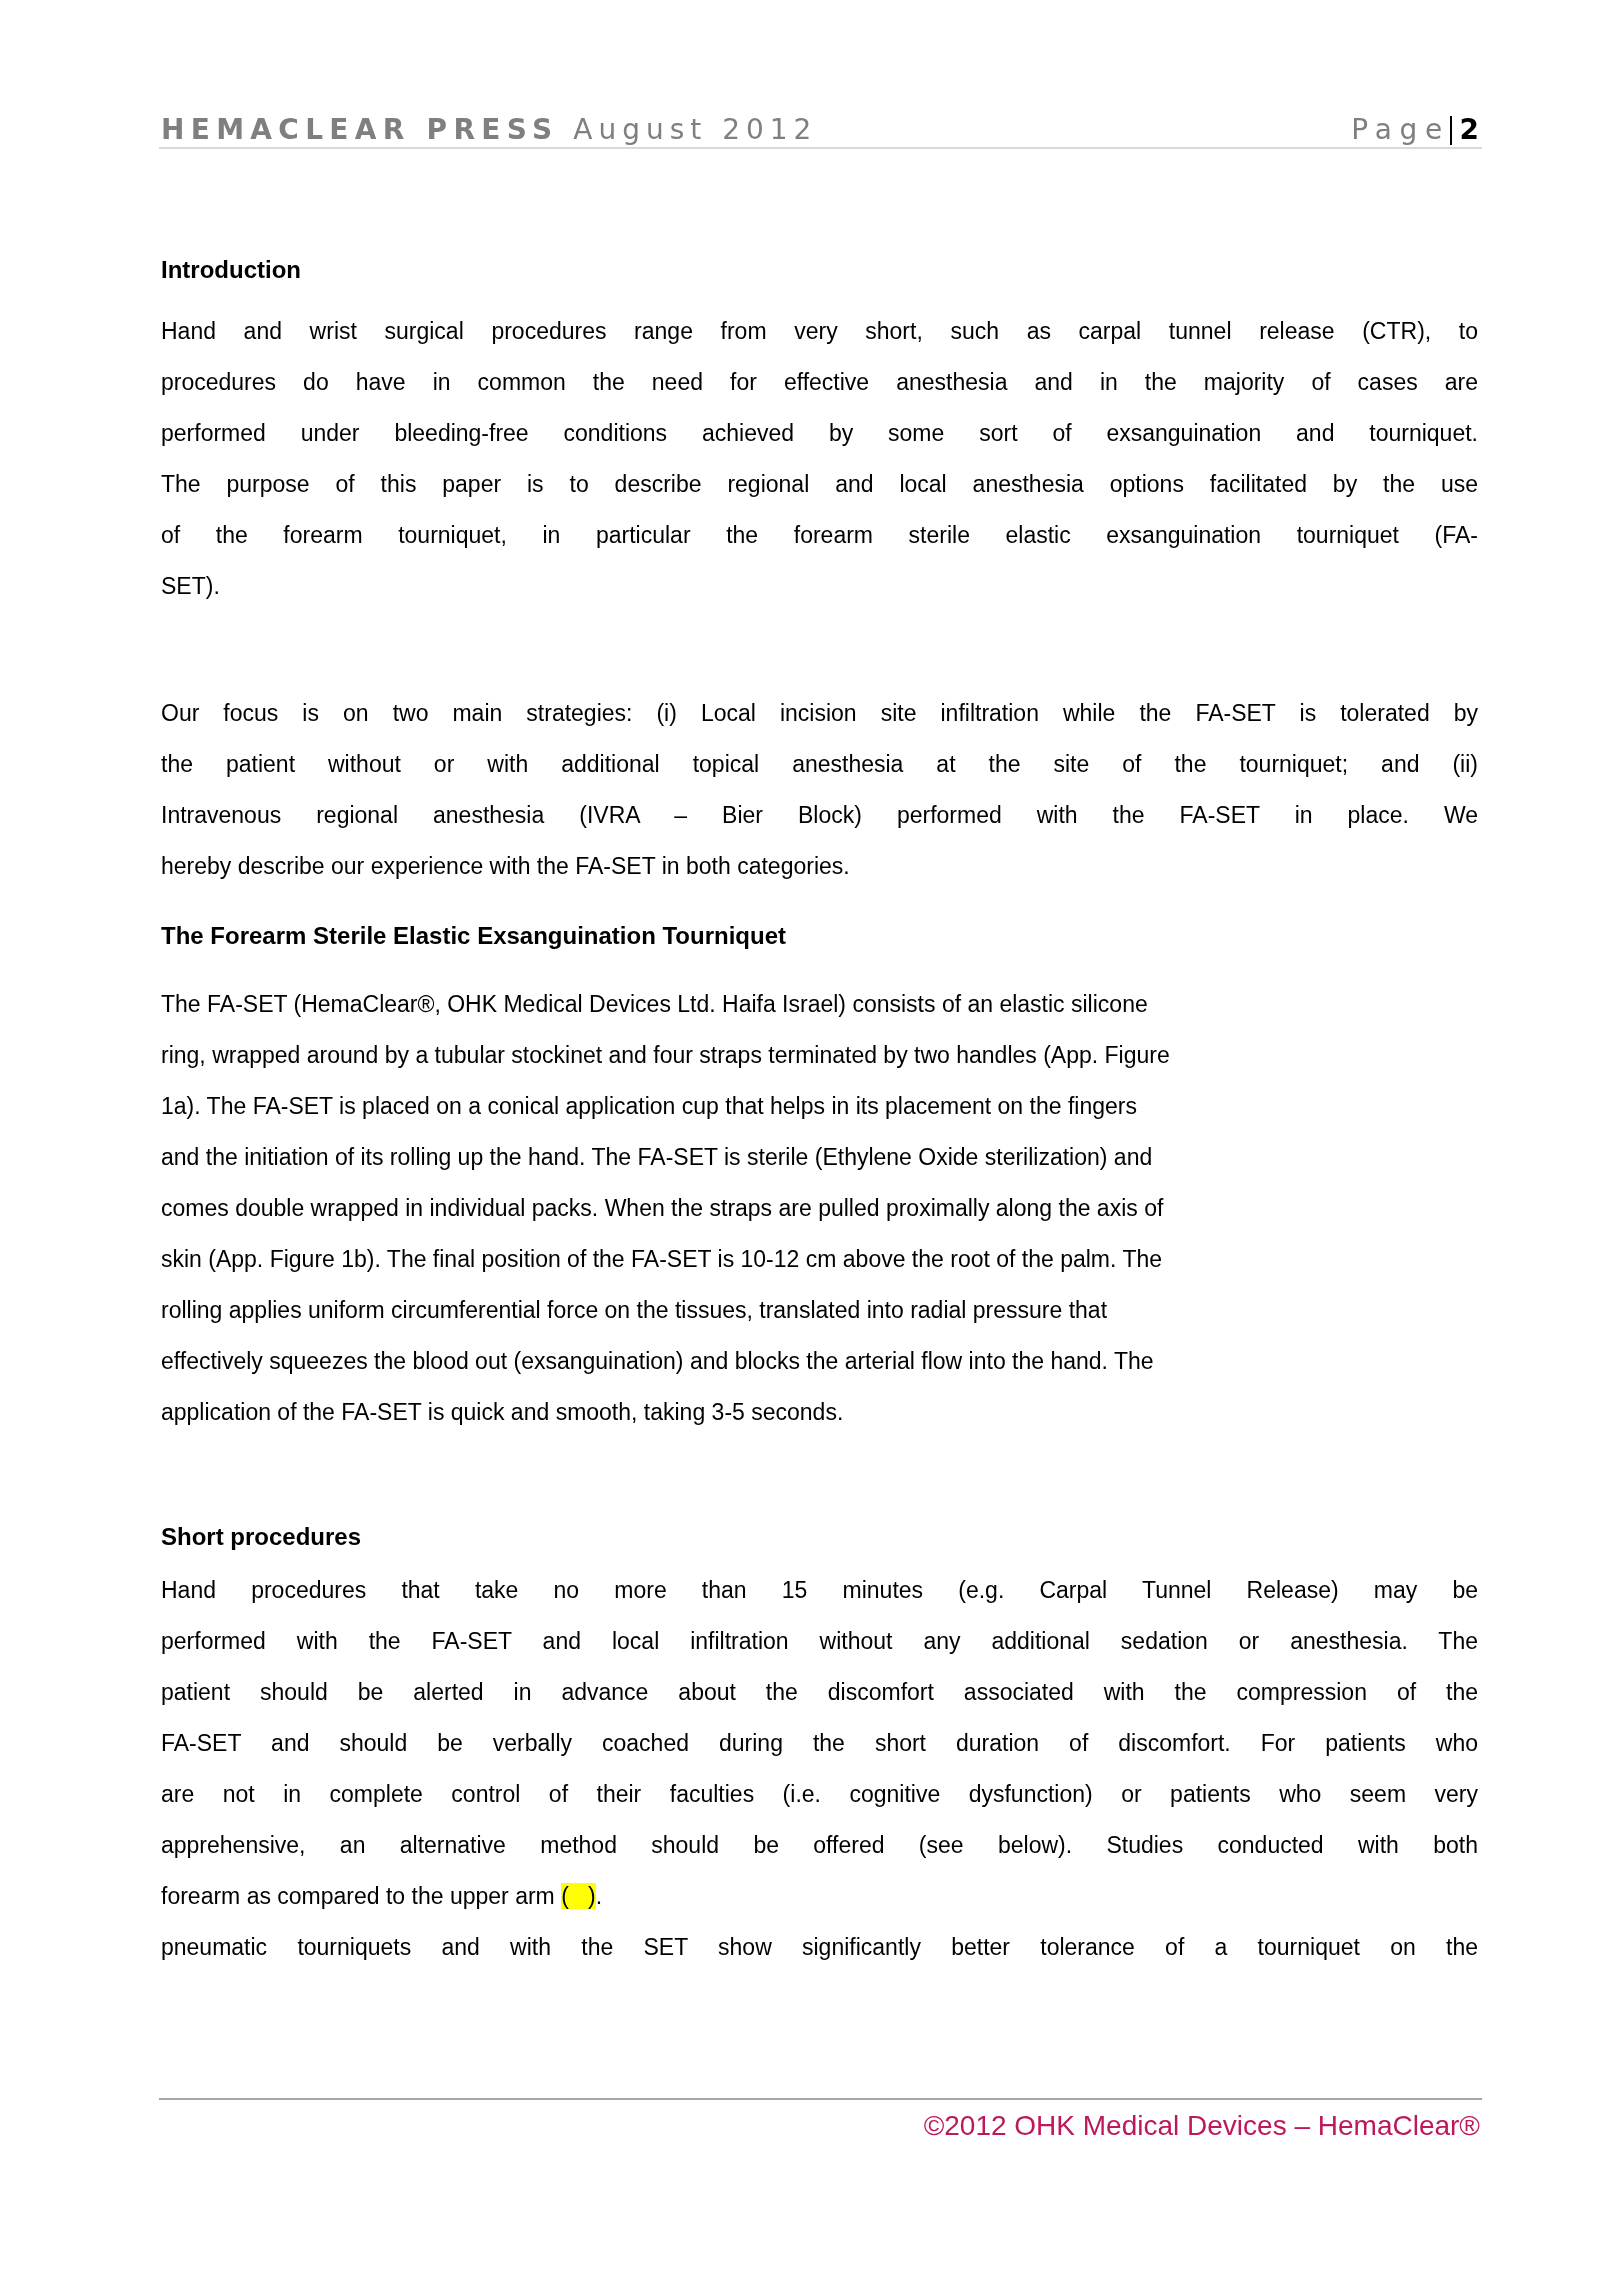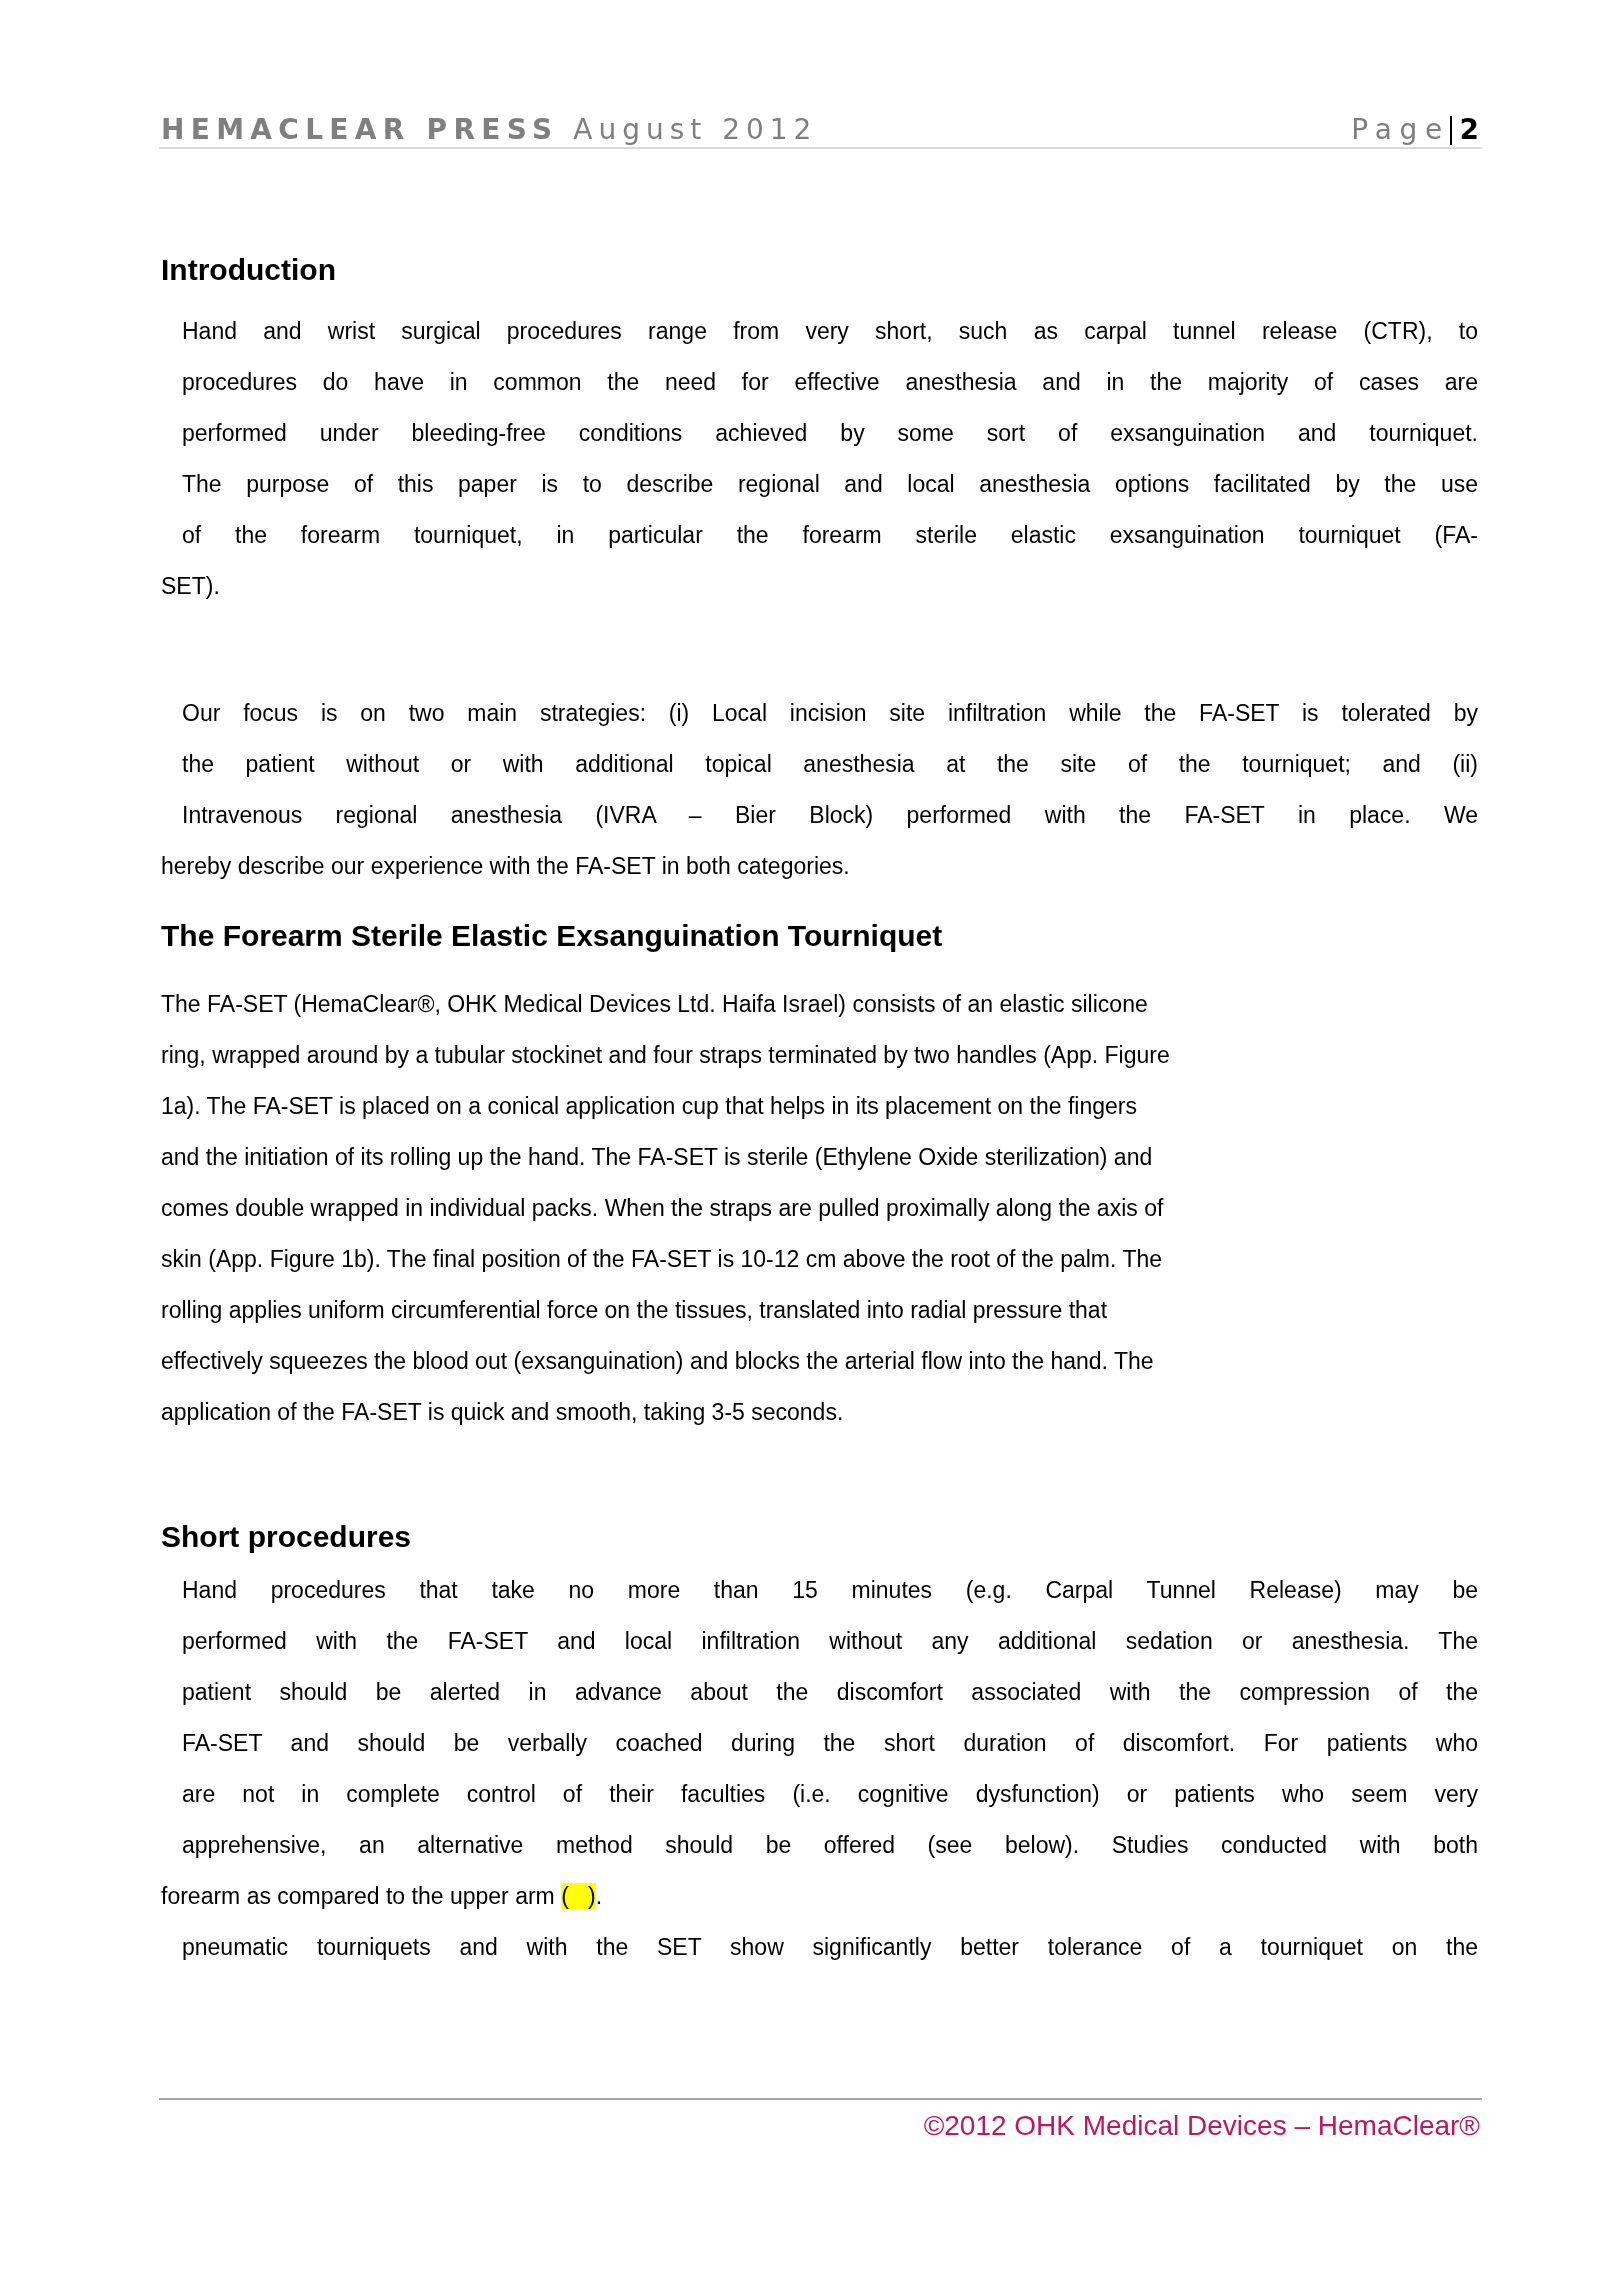--- a/index.html
+++ b/index.html
@@ -10,24 +10,24 @@
          font-family: "DejaVu Sans", sans-serif; font-size: 28px; color: #7f7f7f; }
   .hdr-left { position: absolute; left: 0; top: 0; white-space: nowrap; letter-spacing: 6px; }
   .hdr-left .brand { font-weight: bold; letter-spacing: 6.3px; }
   .hdr-right { position: absolute; right: 0; top: 0; white-space: nowrap; }
   .hdr-right .pg-label { letter-spacing: 7.7px; }
   .hdr-right .sep { display: inline-block; width: 1.9px; height: 29px; background: #000; vertical-align: -5.8px; margin: 0 7.7px 0 0; }
   .hdr-right .pg-num { color: #000; font-weight: bold; }
   .hdr-rule { position: absolute; left: 159px; top: 147px; width: 1323px; height: 1.9px; background: #d9d9d9; }
 
   .content { font-family: "Liberation Sans", sans-serif; color: #000; }
-  .h { position: absolute; left: 161px; font-weight: bold; font-size: 30px; line-height: 38px; white-space: nowrap; }
+  .h { position: absolute; left: 161px; font-weight: bold; font-size: 24px; line-height: 38px; white-space: nowrap; }
   .para { position: absolute; left: 161px; width: 1317px; font-size: 23px; line-height: 51px; }
   .ln { display: block; height: 51px; white-space: nowrap; }
-  .ln.j { text-align: justify; text-align-last: justify; white-space: normal; overflow: hidden; margin-left: 21px; }
+  .ln.j { text-align: justify; text-align-last: justify; white-space: normal; overflow: hidden; }
   .hl { background: #ffff00; }
 
   .ftr-rule { position: absolute; left: 159px; top: 2098px; width: 1323px; height: 1.9px; background: #a6a6a6; }
   .ftr { position: absolute; right: 140px; top: 2110px; font-family: "Liberation Sans", sans-serif; font-size: 28px; color: #be185d; white-space: nowrap; }
 </style>
 </head>
 <body>
 
 <div class="page">
 

